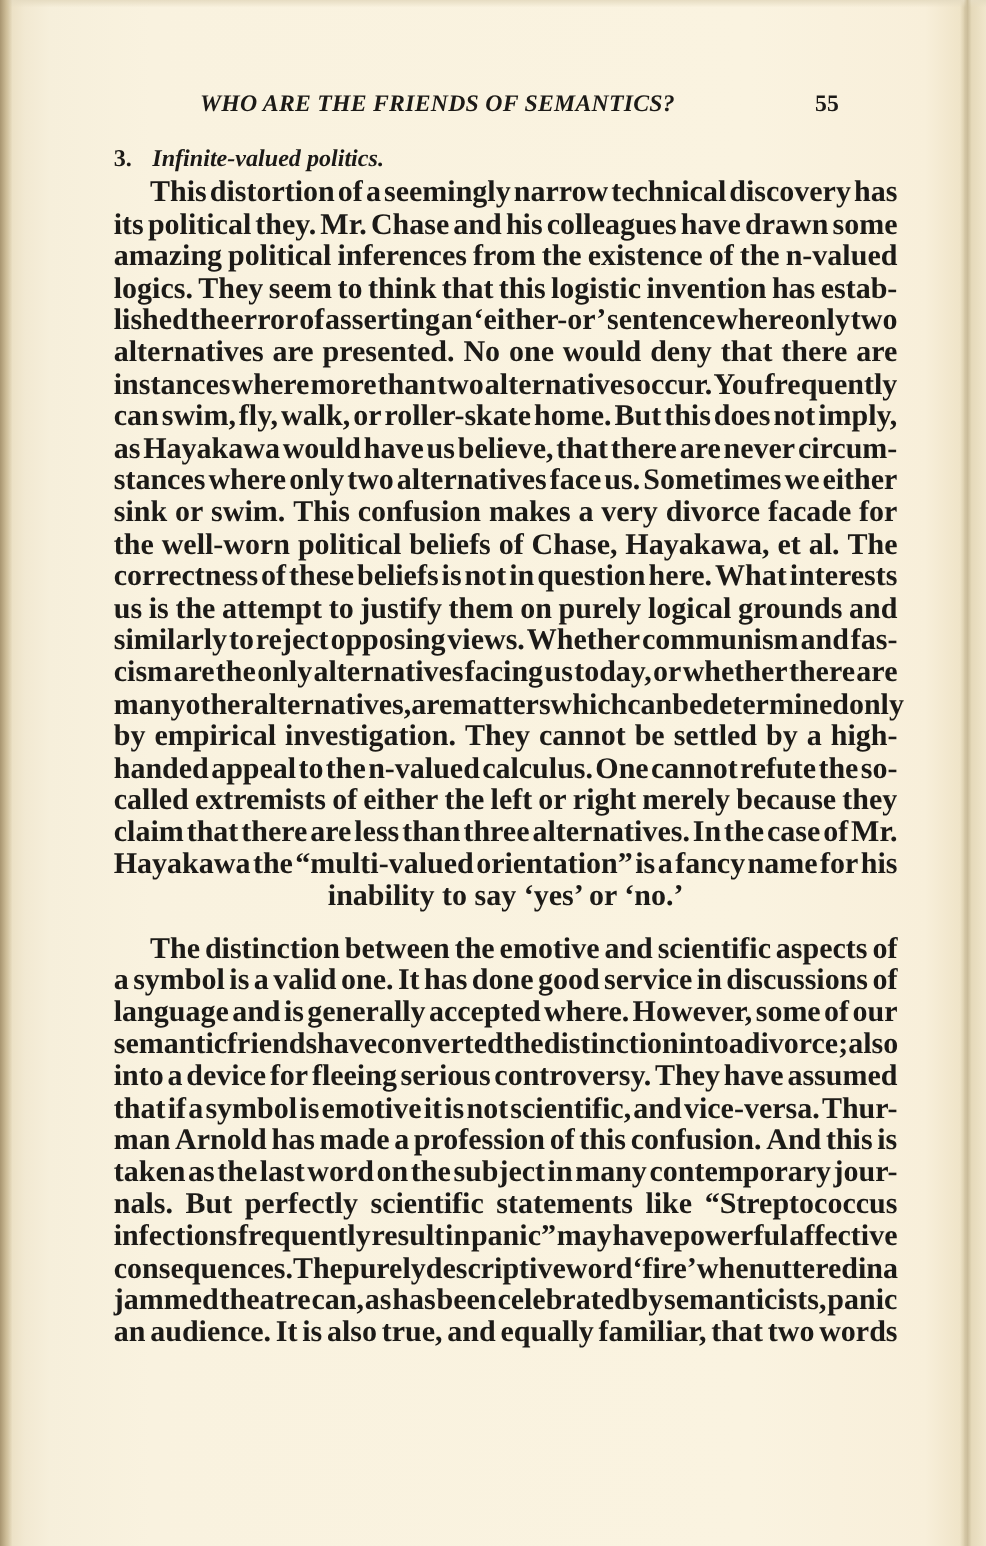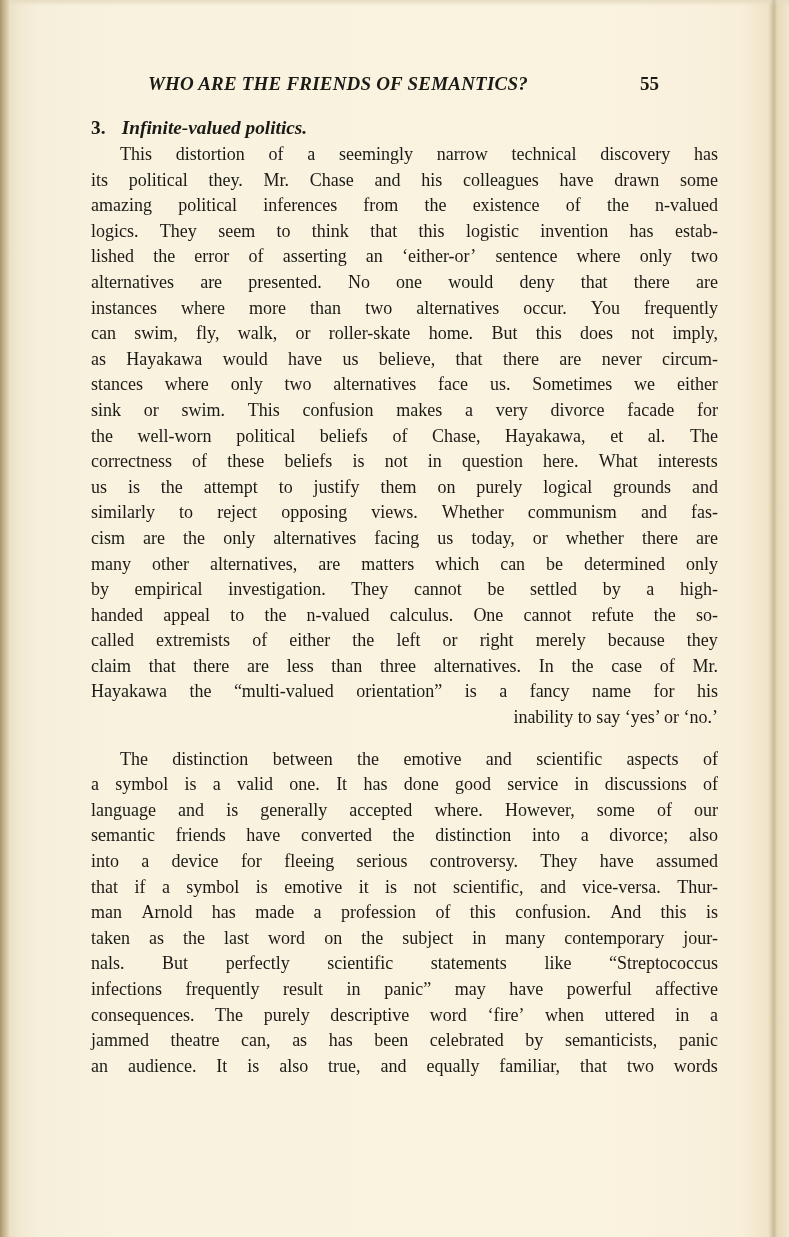--- a/index.html
+++ b/index.html
@@ -34,21 +34,21 @@
   }
   .right-edge {
     position: absolute;
     right: 12px; top: 0;
     width: 6px; height: 1237px;
     background: linear-gradient(to right, rgba(200,185,150,0), #cbbd9b 3px, rgba(200,185,150,0));
   }
   .running-head {
     position: absolute;
     top: 73px;
-    left: 148px;
+    left: 160px;
     width: 520px;
     height: 30px;
   }
   .running-title {
     position: absolute;
     left: 0;
     top: 0;
     font-size: 19px;
     font-weight: bold;
     font-style: italic;
@@ -82,32 +82,32 @@
   .section-heading .title {
     font-style: italic;
   }
   .section-heading.plain .title {
     font-weight: normal;
   }
   .section-heading.plain .num {
     font-weight: normal;
   }
   .line {
-    font-size: 18px;
-    font-weight: normal;
+    font-size: 24px;
+    font-weight: bold;
     line-height: 25.6px;
     height: 25.6px;
     text-align: justify;
     text-align-last: justify;
     white-space: nowrap;
     display: flex;
     justify-content: space-between;
   }
   .line.last {
-    justify-content: flex-end;
+    justify-content: center;
     text-align-last: left;
   }
   .line.indent {
     padding-left: 29px;
   }
   .spacer {
     height: 16px;
   }
   .section-heading.sec4 {
     margin-top: 2px;

